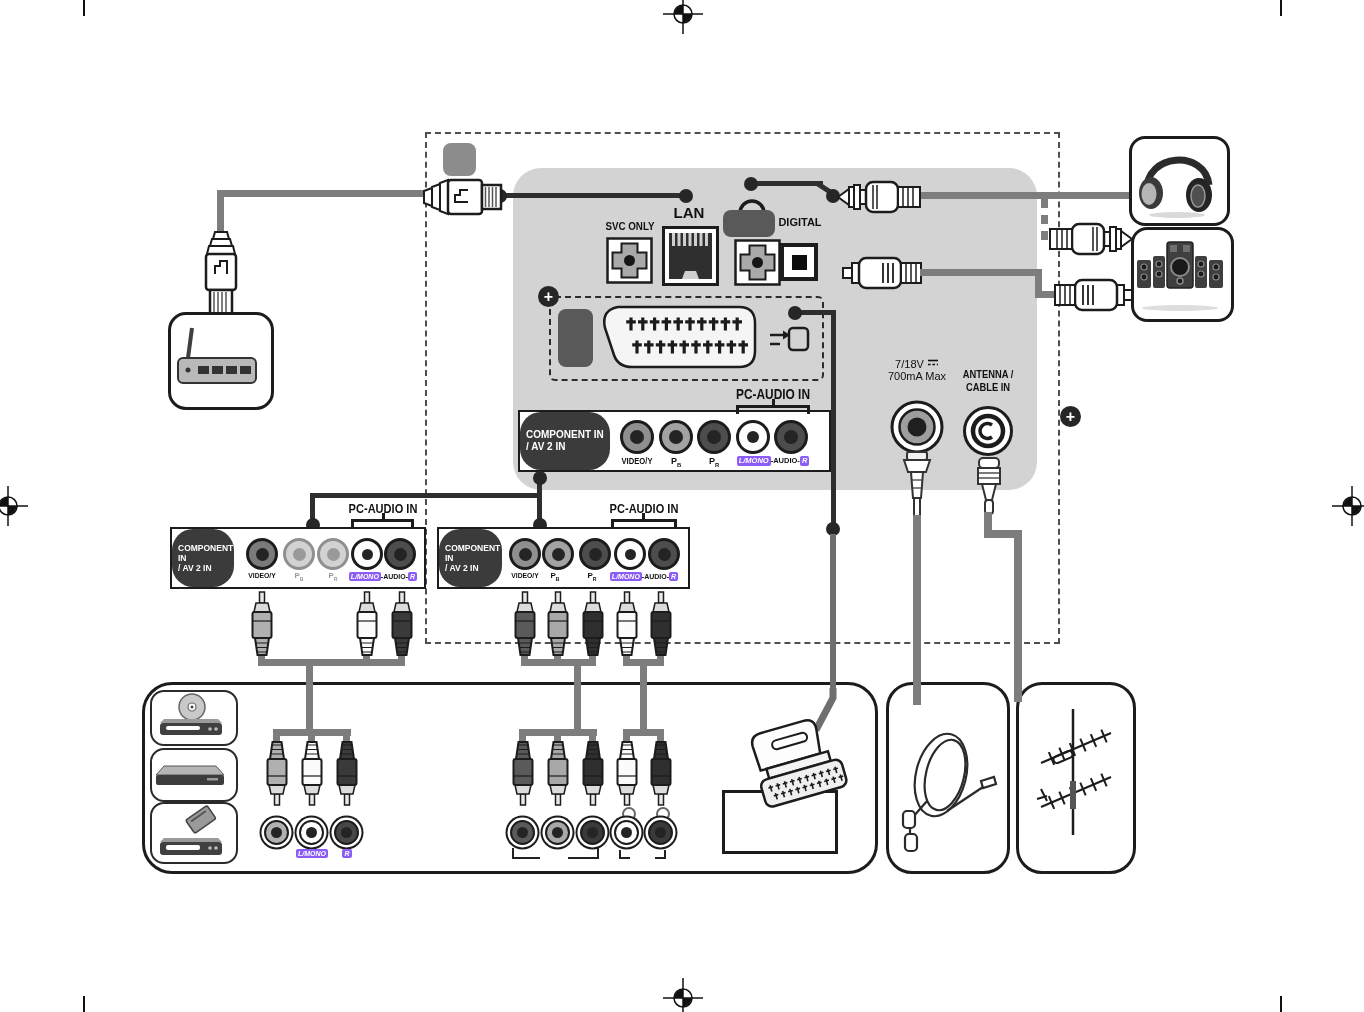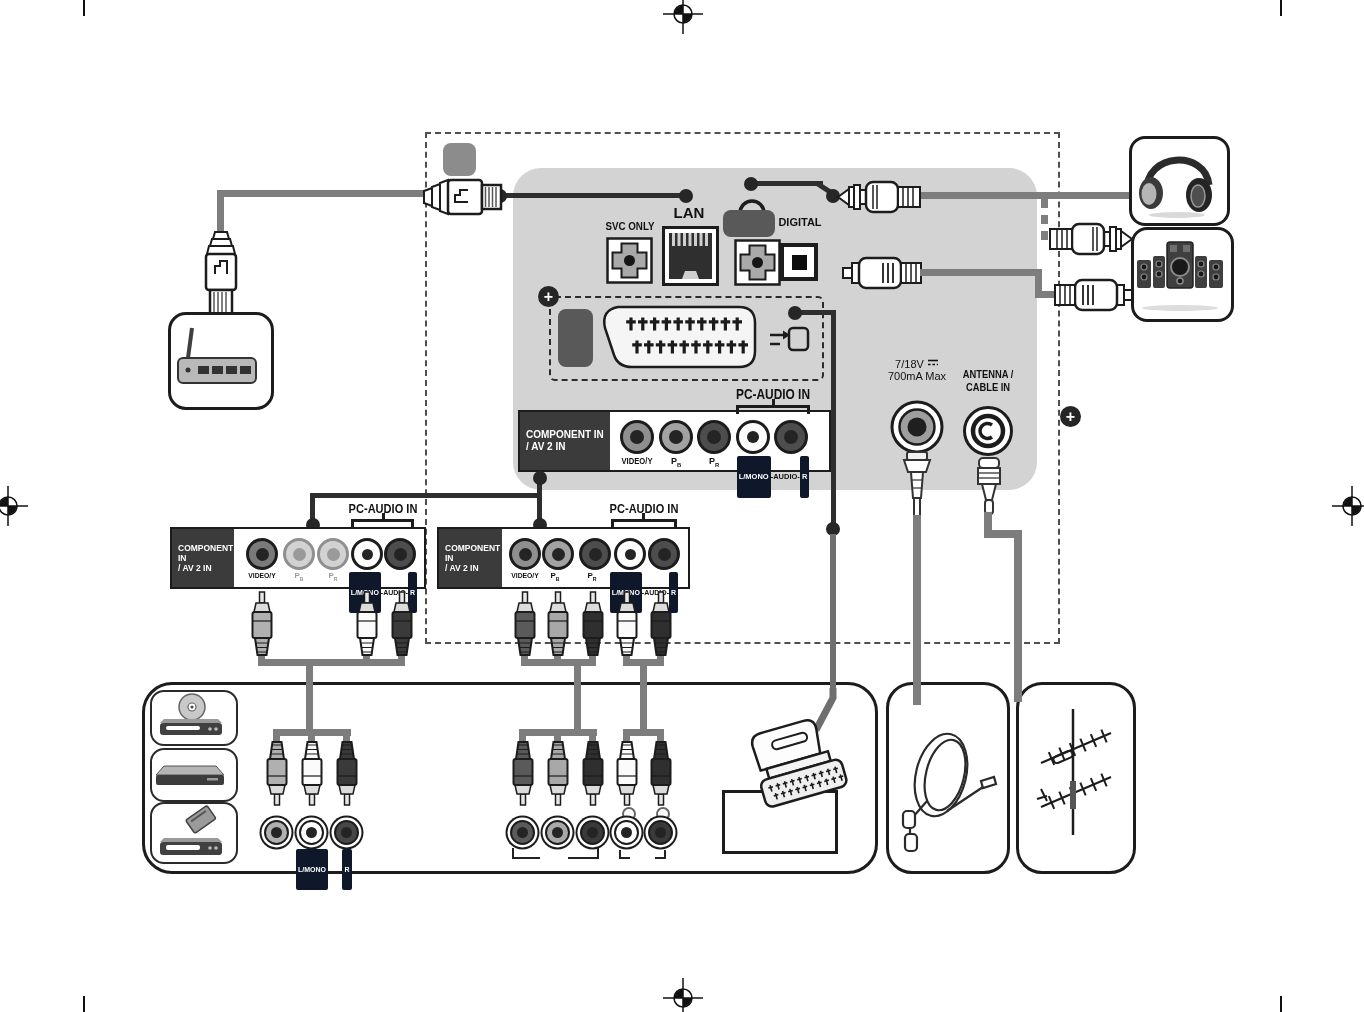--- a/index.html
+++ b/index.html
@@ -11,24 +11,24 @@
   .dot{position:absolute;width:14px;height:14px;border-radius:50%;background:#262626;}
   .tick{position:absolute;width:2px;height:16px;background:#111;}
   .bt{position:absolute;font-weight:bold;color:#111;text-align:center;white-space:nowrap;}
   .cond{transform:scaleX(.85);transform-origin:center;}
   .dashbox{position:absolute;border:2.5px dashed #4f4f4f;}
   .scartdash{position:absolute;border:2.5px dashed #2b2b2b;border-radius:6px;}
   .graysq{position:absolute;width:33px;height:33px;background:#8c8c8c;border-radius:8px;}
   .tvpanel{position:absolute;background:#d3d3d3;border-radius:28px;}
   .panel{position:absolute;background:#fff;border:2.5px solid #1c1c1c;box-sizing:border-box;}
   .plabel{position:absolute;left:0;top:0;bottom:0;background:#3b3b3b;color:#fff;font-weight:bold;
-          display:flex;flex-direction:column;justify-content:center;padding-left:6px;box-sizing:border-box;}
+          display:flex;flex-direction:column;justify-content:center;padding-left:6px;box-sizing:border-box;border-radius:21px;}
   .rca{position:absolute;border-radius:50%;border:3px solid #1c1c1c;display:flex;align-items:center;justify-content:center;}
   .rca i{display:block;border-radius:50%;background:#242424;}
-  .pill{background:#0f172a;color:#fff;border-radius:2px;padding:16px 2px;font-weight:bold;display:inline-block;line-height:1.3;}
+  .pill{background:#8b5cf6;color:#fff;border-radius:2px;padding:0 2px;font-weight:bold;display:inline-block;line-height:1.3;font-style:italic;}
   .jk{position:absolute;width:21px;height:21px;border-radius:50%;border:2.5px solid #1c1c1c;
       box-shadow:0 0 0 2.5px #fff,0 0 0 4.5px #1c1c1c;display:flex;align-items:center;justify-content:center;}
   .jk i{display:block;width:11px;height:11px;border-radius:50%;background:#242424;}
   .smcirc{position:absolute;width:10px;height:10px;border-radius:50%;border:2px solid #666;background:#fff;}
   .dashcb{position:absolute;width:7px;background:repeating-linear-gradient(to bottom,#7d7d7d 0 9px,transparent 9px 16px);}
   .plus{position:absolute;width:21px;height:21px;border-radius:50%;background:#262626;color:#fff;
         display:flex;align-items:center;justify-content:center;font-weight:bold;font-size:16px;line-height:1;}
   .box{position:absolute;background:#fff;border:3px solid #1c1c1c;}
   .dev{position:absolute;background:#fff;border:2.5px solid #2a2a2a;border-radius:14px;}
   .darkrect{position:absolute;background:#595959;border-radius:8px;}

